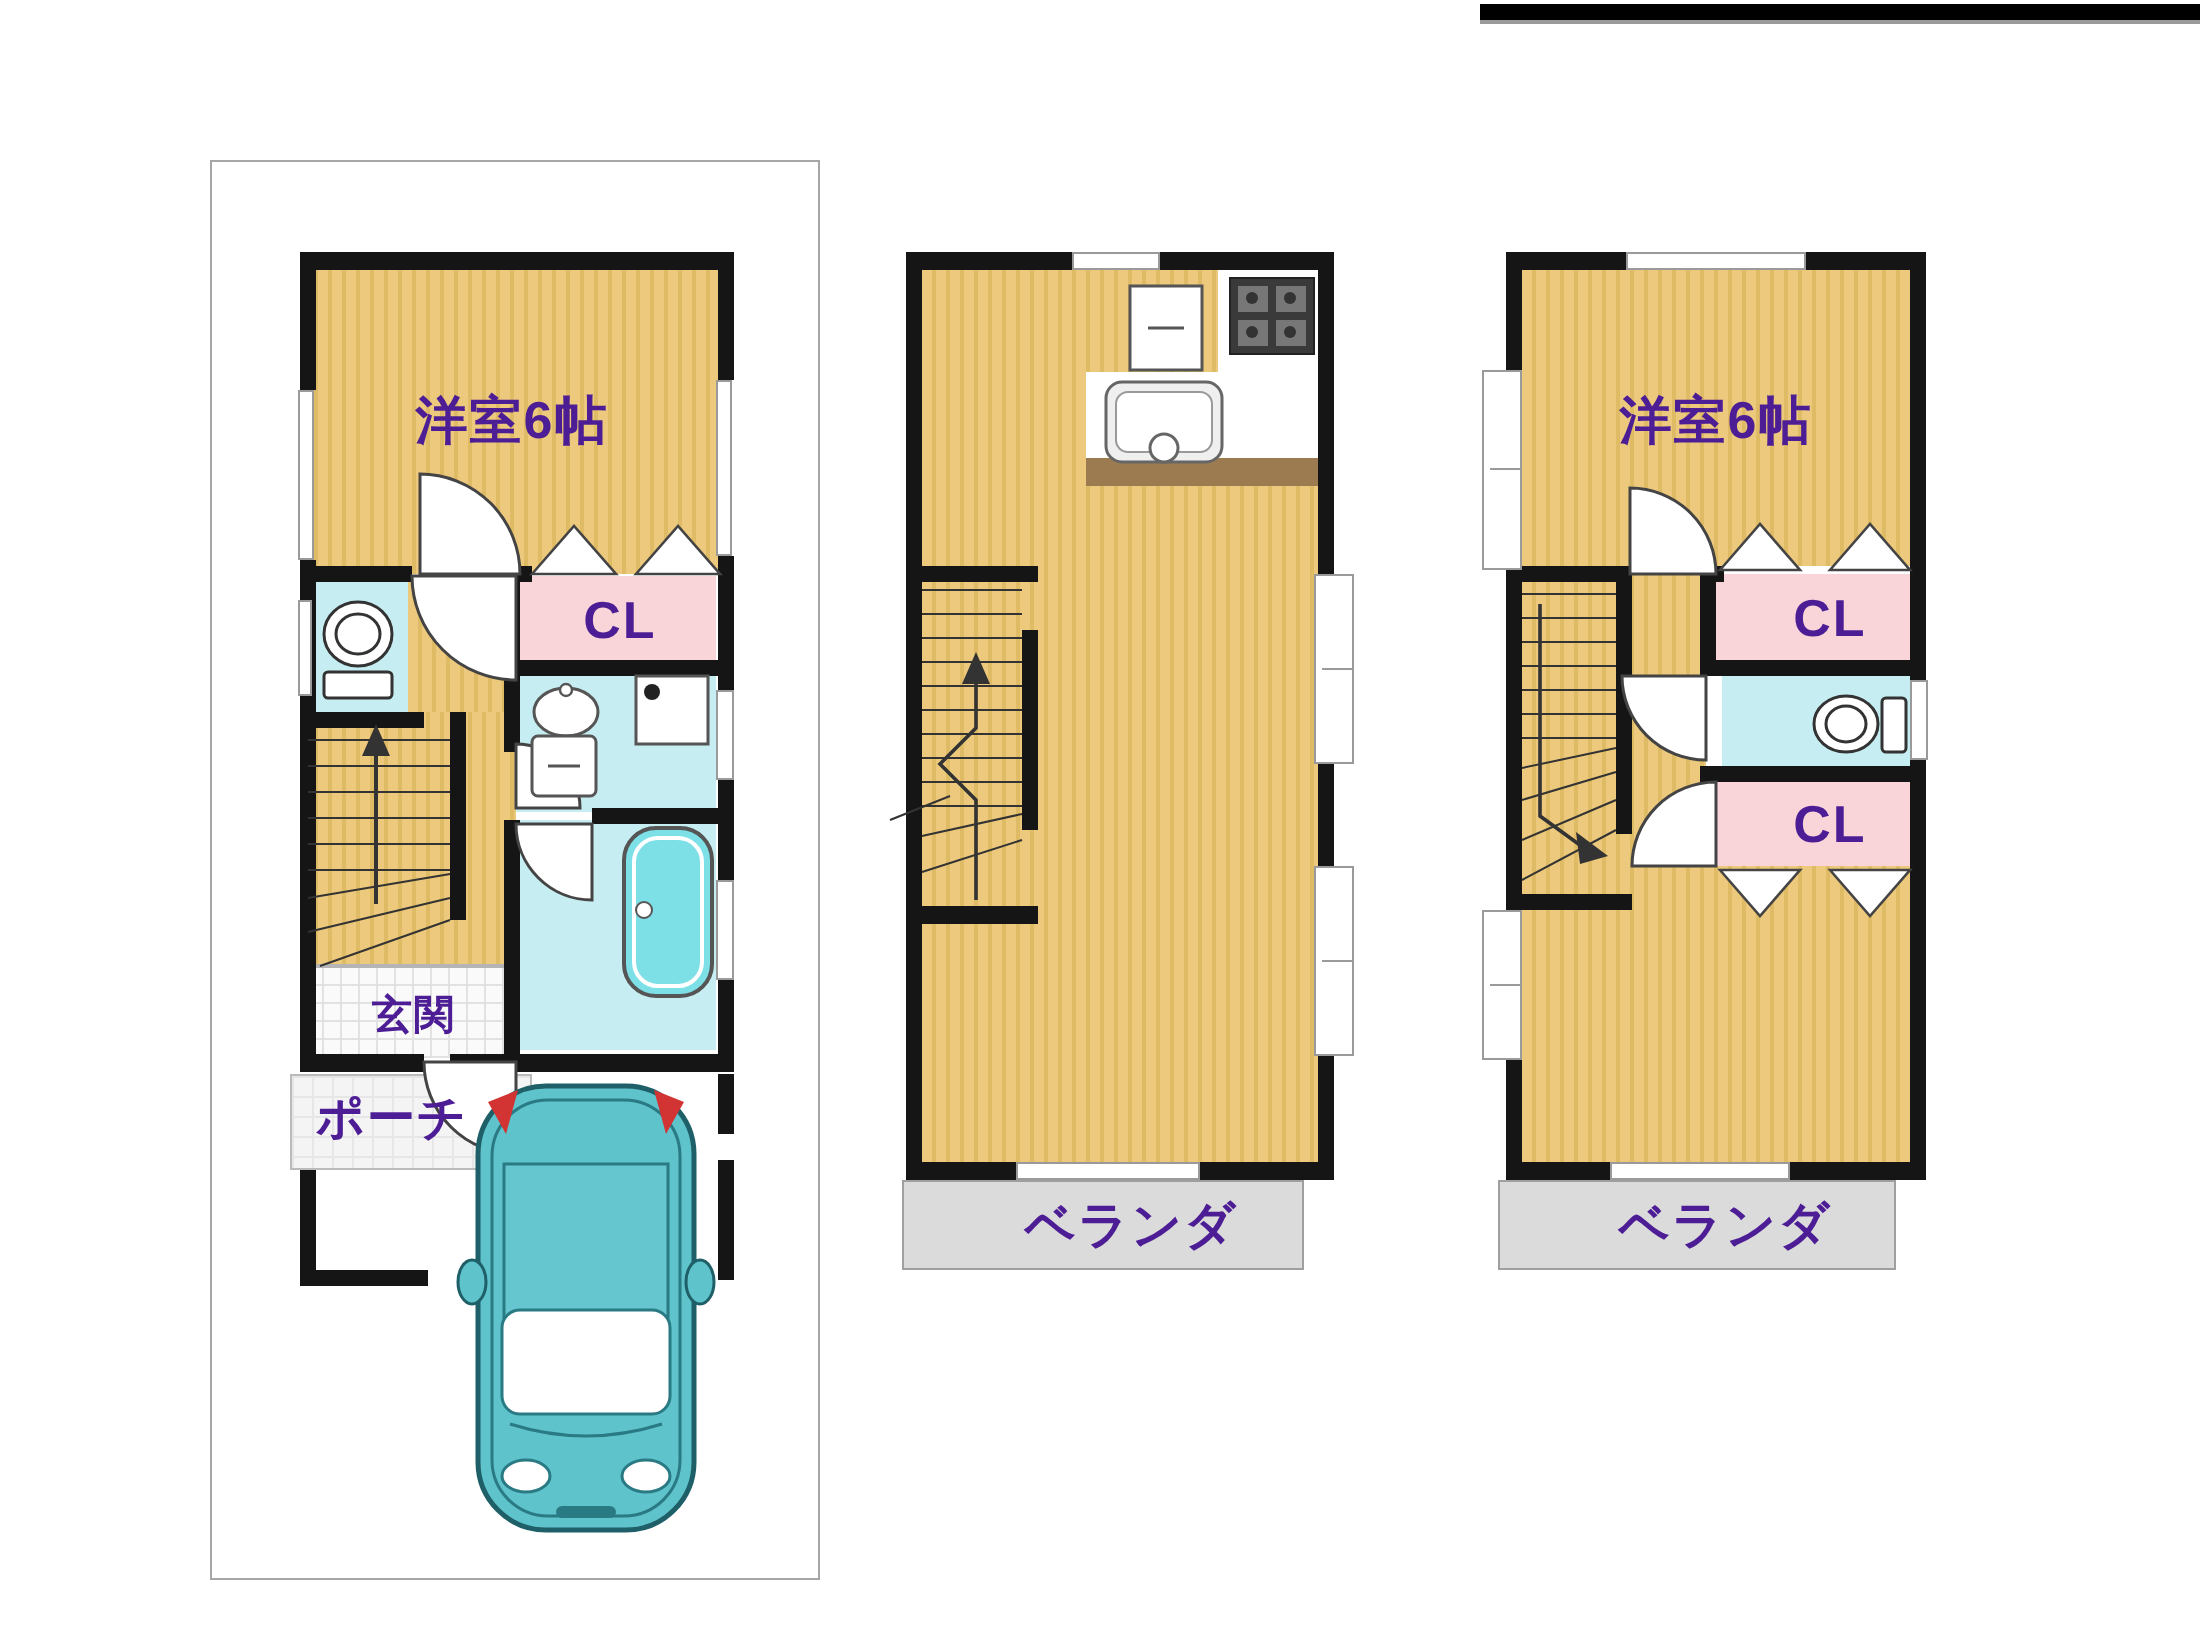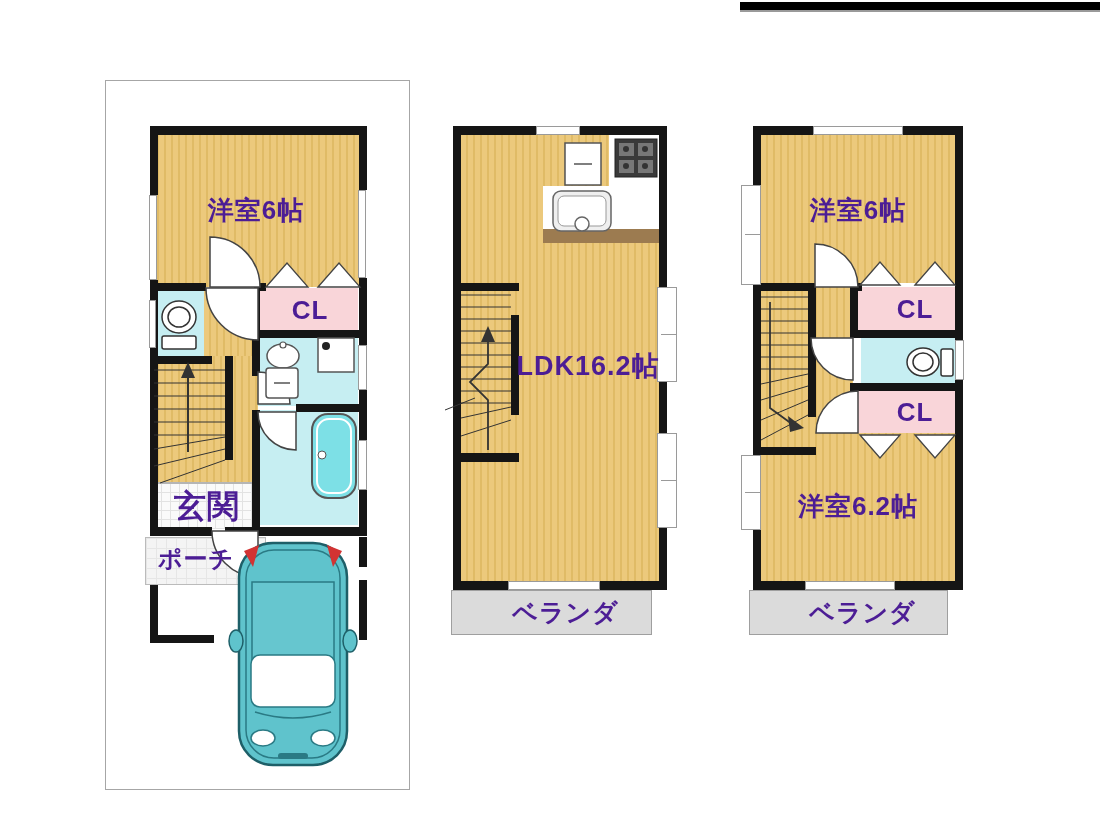--- a/index.html
+++ b/index.html
@@ -69,21 +69,21 @@
   <div class="wall" style="left:252px;top:288px;width:8px;height:48px;"></div>
   <div class="wall" style="left:252px;top:336px;width:8px;height:40px;"></div>
   <div class="wall" style="left:252px;top:330px;width:115px;height:8px;"></div>
   <div class="wall" style="left:296px;top:404px;width:71px;height:8px;"></div>
   <div class="wall" style="left:252px;top:410px;width:8px;height:120px;"></div>
   <div class="wall" style="left:225px;top:527px;width:142px;height:9px;"></div>
   <div class="wall" style="left:150px;top:527px;width:62px;height:9px;"></div>
 
   <div class="lbl" style="left:166px;top:192px;width:180px;height:36px;font-size:26px;">洋室6帖</div>
   <div class="lbl" style="left:275px;top:292px;width:70px;height:36px;font-size:26px;">CL</div>
-  <div class="lbl" style="left:157px;top:490px;width:100px;height:34px;font-size:32px;">玄関</div>
+  <div class="lbl" style="left:157px;top:490px;width:100px;height:34px;font-size:20px;">玄関</div>
   <div class="lbl" style="left:150px;top:543px;width:92px;height:32px;font-size:24px;">ポーチ</div>
 
   <div class="tatami" style="left:461px;top:135px;width:198px;height:446px;"></div>
   <div class="whitefl" style="left:609px;top:135px;width:50px;height:108px;"></div>
   <div class="whitefl" style="left:543px;top:186px;width:116px;height:57px;"></div>
   <div class="counter" style="left:543px;top:229px;width:116px;height:14px;"></div>
 
   <div class="wall" style="left:453px;top:126px;width:83px;height:9px;"></div>
   <div class="win" style="left:536px;top:126px;width:44px;height:9px;"></div>
   <div class="wall" style="left:580px;top:126px;width:87px;height:9px;"></div>
@@ -98,21 +98,20 @@
   <div class="wall" style="left:453px;top:581px;width:55px;height:9px;"></div>
   <div class="win" style="left:508px;top:581px;width:92px;height:9px;"></div>
   <div class="wall" style="left:600px;top:581px;width:67px;height:9px;"></div>
   <div class="wall" style="left:453px;top:283px;width:66px;height:8px;"></div>
   <div class="wall" style="left:511px;top:315px;width:8px;height:100px;"></div>
   <div class="wall" style="left:453px;top:453px;width:66px;height:9px;"></div>
 
   <div class="veranda" style="left:451px;top:590px;width:201px;height:45px;">
     <span class="lbl" style="position:static;font-size:25px;">ベランダ</span>
   </div>
-  <div class="lbl" style="left:518px;top:348px;width:140px;height:36px;font-size:27px;">LDK16.2帖</div>
 
   <div class="tatami" style="left:761px;top:135px;width:194px;height:148px;"></div>
   <div class="tatami" style="left:761px;top:283px;width:92px;height:170px;"></div>
   <div class="pink" style="left:858px;top:287px;width:97px;height:43px;"></div>
   <div class="cyan" style="left:861px;top:338px;width:94px;height:45px;"></div>
   <div class="pink" style="left:858px;top:391px;width:97px;height:42px;"></div>
   <div class="tatami" style="left:761px;top:433px;width:194px;height:148px;"></div>
 
   <div class="wall" style="left:753px;top:126px;width:60px;height:9px;"></div>
   <div class="win" style="left:813px;top:126px;width:90px;height:9px;"></div>
@@ -138,21 +137,20 @@
   <div class="wall" style="left:850px;top:391px;width:8px;height:42px;"></div>
   <div class="wall" style="left:808px;top:283px;width:8px;height:134px;"></div>
   <div class="wall" style="left:761px;top:447px;width:55px;height:8px;"></div>
 
   <div class="veranda" style="left:749px;top:590px;width:199px;height:45px;">
     <span class="lbl" style="position:static;font-size:25px;">ベランダ</span>
   </div>
   <div class="lbl" style="left:768px;top:192px;width:180px;height:36px;font-size:26px;">洋室6帖</div>
   <div class="lbl" style="left:880px;top:293px;width:70px;height:32px;font-size:26px;">CL</div>
   <div class="lbl" style="left:880px;top:396px;width:70px;height:32px;font-size:26px;">CL</div>
-  <div class="lbl" style="left:768px;top:488px;width:180px;height:36px;font-size:26px;">洋室6.2帖</div>
 
   <svg class="overlay" width="1100" height="824" viewBox="0 0 1100 824">
 
     <path d="M210,287 L210,237 A50,50 0 0 1 260,287 Z" fill="#fff" stroke="#444" stroke-width="1.5"></path>
     <path d="M258,288 L206,288 A52,52 0 0 0 258,340 Z" fill="#fff" stroke="#444" stroke-width="1.5"></path>
     <path d="M258,404 L258,372 A32,32 0 0 1 290,404 Z" fill="#fff" stroke="#444" stroke-width="1.5"></path>
     <path d="M296,412 L258,412 A38,38 0 0 0 296,450 Z" fill="#fff" stroke="#444" stroke-width="1.5"></path>
     <path d="M258,531 L212,531 A46,46 0 0 0 258,577 Z" fill="#fff" stroke="#444" stroke-width="1.5"></path>
 
     <g>

